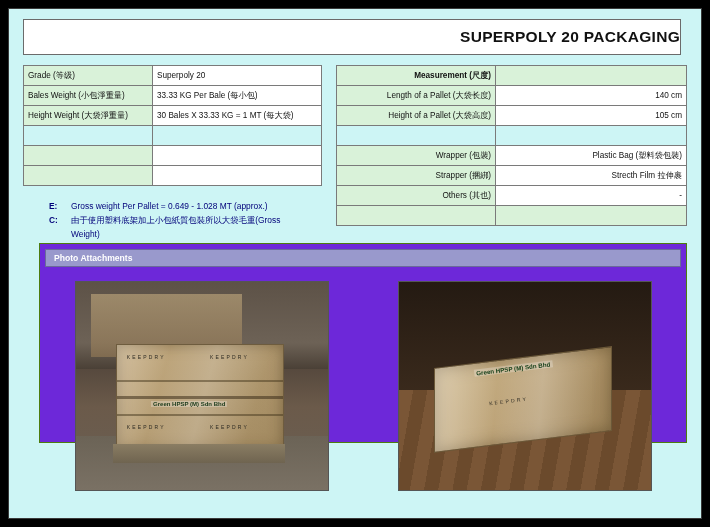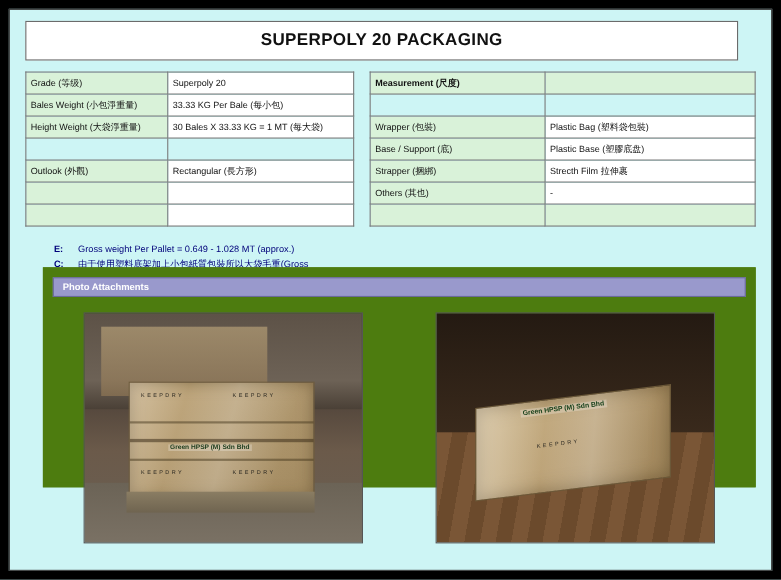--- a/index.html
+++ b/index.html
@@ -17,44 +17,45 @@
     position: absolute;
     left: 8px;
     top: 8px;
     width: 694px;
     height: 511px;
     background: #cdf5f5;
     border: 1px solid #3a3a3a;
     box-sizing: border-box;
   }
   .title-bar {
-    margin: 10px 30px 0 14px;
+    margin: 10px 20px 0 14px;
     background: #ffffff;
     border: 1px solid #6b6b6b;
     height: 34px;
     display: flex;
     align-items: center;
-    justify-content: center;
+    justify-content: flex-end;
   }
   .title-bar .title {
     font-size: 15.5px;
     font-weight: bold;
     letter-spacing: 0.3px;
     color: #111;
   }
   .columns {
     display: flex;
     margin: 10px 14px 0 14px;
     gap: 14px;
   }
   .col-left {
     width: 300px;
   }
   .col-right {
     width: 352px;
+    text-align: right;
   }
   table.spec {
     border-collapse: collapse;
     width: 100%;
     table-layout: fixed;
   }
   table.spec td {
     border: 1px solid #7a7a7a;
     height: 17px;
     font-size: 8.2px;
@@ -102,22 +103,22 @@
   }
   .note-sub {
     margin-left: 22px;
   }
   .photo-panel {
     position: absolute;
     left: 30px;
     top: 234px;
     width: 648px;
     height: 200px;
-    background: #4d7c0f;
-    border: 4px solid #4d7c0f;
+    background: #6d28d9;
+    border: 1px solid #4d7c0f;
     box-sizing: border-box;
   }
   .photo-header {
     margin: 5px 5px 0 5px;
     height: 18px;
     background: #9999cc;
     border: 1px solid #6a6a9a;
     display: flex;
     align-items: center;
     padding-left: 8px;
@@ -266,24 +267,20 @@
             <td class="value-cell">33.33 KG Per Bale (每小包)</td>
           </tr>
           <tr>
             <td class="label-cell">Height Weight (大袋淨重量)</td>
             <td class="value-cell">30 Bales X 33.33 KG = 1 MT (每大袋)</td>
           </tr>
           <tr class="gap-row">
               <td></td>
               <td></td>
             </tr>
-          <tr>
-            <td class="label-cell">Outlook (外觀)</td>
-            <td class="value-cell">Rectangular (長方形)</td>
-          </tr>
           <tr>
             <td class="blank-green"></td>
             <td class="blank-white"></td>
           </tr>
           <tr>
             <td class="blank-green"></td>
             <td class="blank-white"></td>
           </tr>
         </tbody>
       </table>
@@ -301,31 +298,35 @@
       </div>
     </div>
 
     <div class="col-right">
       <table class="spec">
         <tbody>
           <tr>
             <td class="header-cell" style="width:150px">Measurement (尺度)</td>
             <td class="blank-green"></td>
           </tr>
+          <tr>
+            <td class="label-cell">Length of a Pallet (大袋长度)</td>
+            <td class="value-cell">140 cm</td>
+          </tr>
+          <tr>
+            <td class="label-cell">Height of a Pallet (大袋高度)</td>
+            <td class="value-cell">105 cm</td>
+          </tr>
           <tr class="gap-row">
               <td></td>
               <td></td>
             </tr>
           <tr>
             <td class="label-cell">Wrapper (包裝)</td>
             <td class="value-cell">Plastic Bag (塑料袋包裝)</td>
-          </tr>
-          <tr>
-            <td class="label-cell">Base / Support (底)</td>
-            <td class="value-cell">Plastic Base (塑膠底盘)</td>
           </tr>
           <tr>
             <td class="label-cell">Strapper (捆綁)</td>
             <td class="value-cell">Strecth Film 拉伸裹</td>
           </tr>
           <tr>
             <td class="label-cell">Others (其也)</td>
             <td class="value-cell">-</td>
           </tr>
           <tr>

